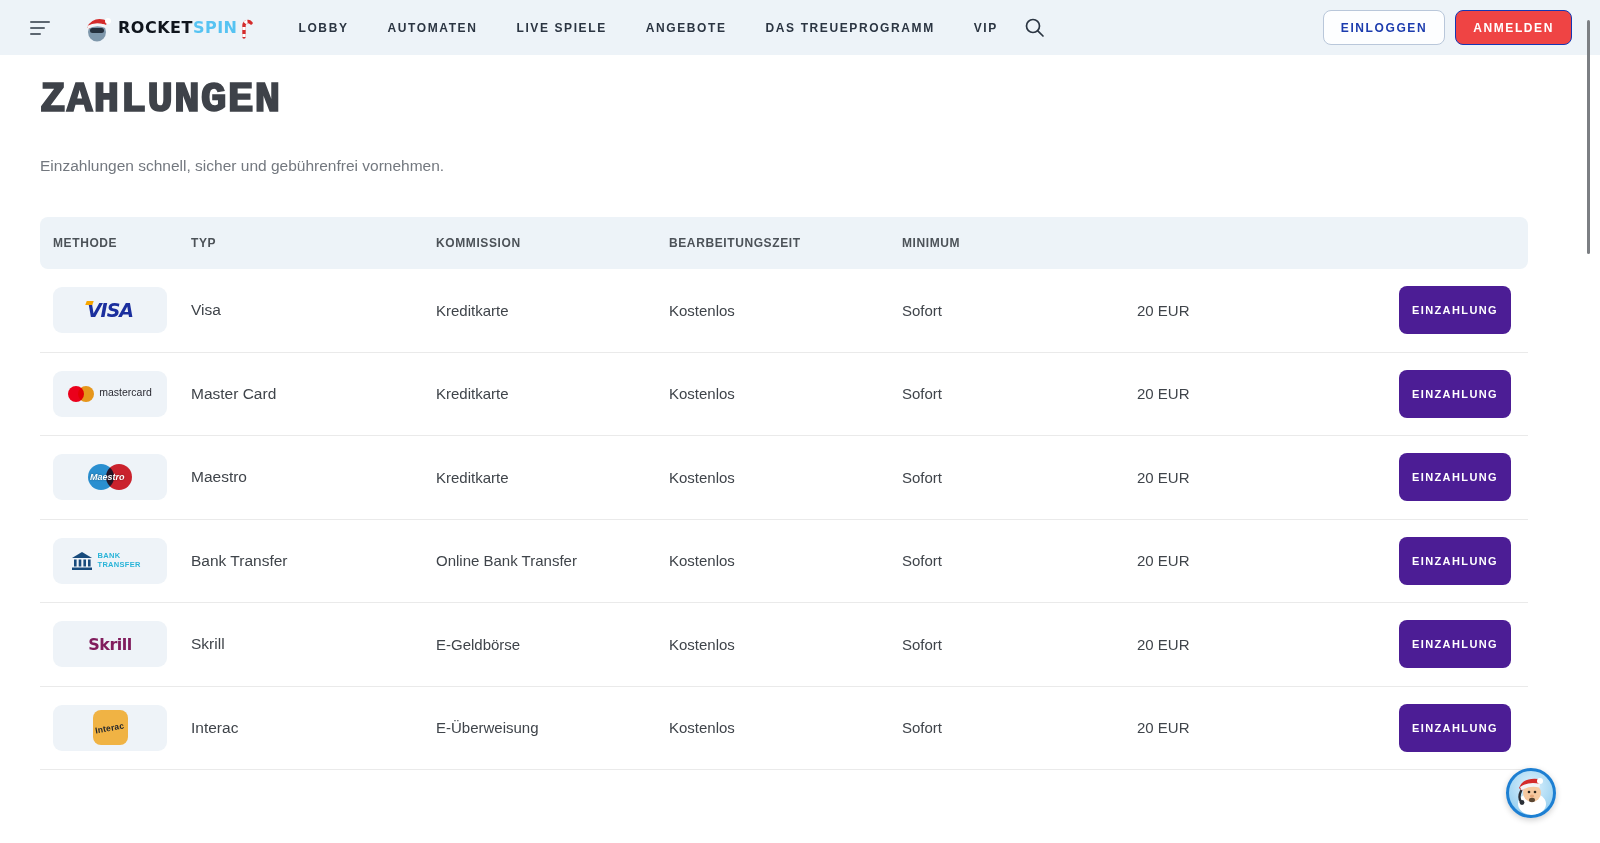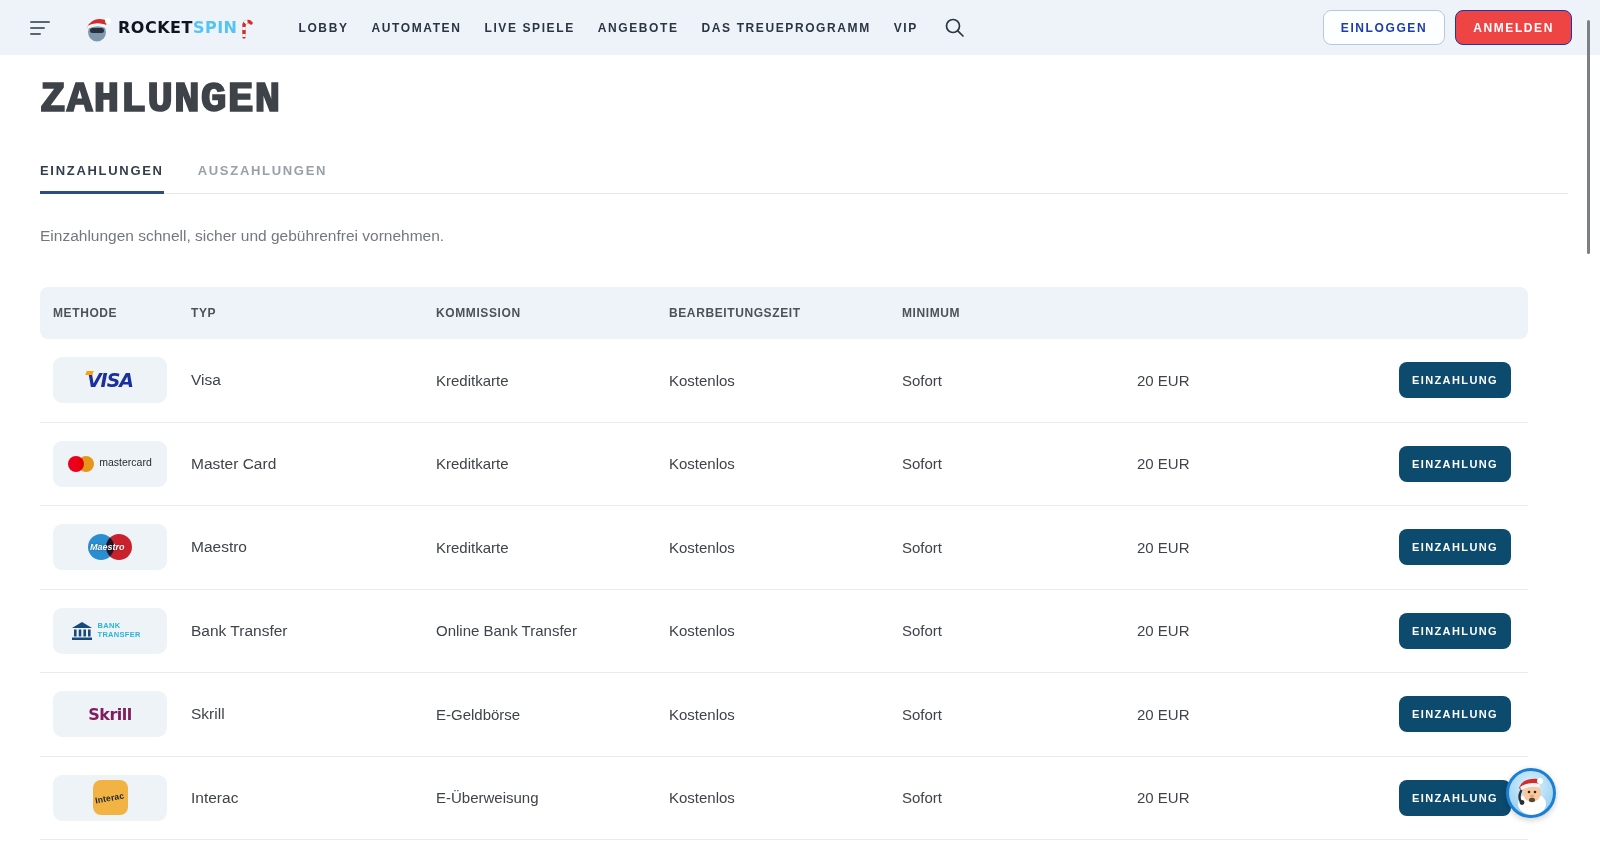--- a/index.html
+++ b/index.html
@@ -12,21 +12,21 @@
   .burger { width:22px; display:flex; flex-direction:column; gap:4px; cursor:pointer; margin-right:30px; }
   .burger i { display:block; height:2px; background:#5c6670; border-radius:1px; }
   .burger i:nth-child(1){ width:20px; }
   .burger i:nth-child(2){ width:15px; }
   .burger i:nth-child(3){ width:11px; }
 
   .brand { display:flex; align-items:center; gap:2px; margin-right:46px; cursor:pointer; }
   .brand-text { font-size:16px; font-weight:bold; letter-spacing:0.5px; color:#10151d; font-family:"DejaVu Sans", sans-serif; }
   .brand-text .spin { color:#56c3f2; }
 
-  .nav { display:flex; align-items:flex-end; gap:23px; }
+  .nav { display:flex; align-items:flex-end; gap:39px; }
   .nav a { font-size:12px; letter-spacing:1.6px; color:#2b3542; text-decoration:none; font-weight:bold; white-space:nowrap; cursor:pointer; }
   .search-btn { margin-left:26px; cursor:pointer; display:flex; align-items:center; }
 
   .auth { margin-left:auto; display:flex; gap:10px; }
   .btn { height:35px; border-radius:8px; font-size:12px; font-weight:bold; letter-spacing:1.6px;
          display:flex; align-items:center; justify-content:center; cursor:pointer; padding:0 17px; white-space:nowrap;text-align:center; }
   .btn-outline { background:#fdfeff; border:1px solid #b9c7da; color:#1c3cae; }
   .btn-solid { background:#ef4444; border:1px solid #1537b4; color:#fff; }
 
   
@@ -44,21 +44,21 @@
   .table { margin-top:42px; width:1488px; }
   .t-grid { display:grid; grid-template-columns:138px 245px 233px 233px 235px 1fr 112px; align-items:center; padding:0 17px 0 13px; }
   .t-head { background:#edf3f8; border-radius:8px; height:52px; }
   .t-head span { font-size:12px; font-weight:bold; color:#4c5258; letter-spacing:0.6px; }
   .t-row { height:83.5px; border-bottom:1px solid #eaeaea; }
   .cell { font-size:15px; color:#3f444a; }
   .method-name { font-size:15.5px; color:#3f444a; }
 
   .tile { width:114px; height:46px; background:#eef3f8; border-radius:9px; display:flex; align-items:center; justify-content:center; overflow:hidden; }
 
-  .pay-btn { width:112px; height:36px; background:#0c4a6e; border:none; border-radius:8px; color:#fff;
+  .pay-btn { width:112px; height:48px; background:#4c1d95; border:none; border-radius:8px; color:#fff;
              font-size:11px; font-weight:bold; letter-spacing:1.4px; cursor:pointer; font-family:"Liberation Sans", sans-serif; }
 
   
   .lg-visa { font-family:"DejaVu Sans", sans-serif; font-style:italic; font-weight:bold; font-size:19px; color:#1b2f9e; letter-spacing:-1px; position:relative; }
   .lg-visa::before { content:""; position:absolute; left:-1px; top:2px; width:7px; height:4px; background:#f7a600; transform:skewX(-20deg); }
 
   .lg-mc { display:flex; align-items:flex-start; gap:5px; }
   .mc-circles { position:relative; width:26px; height:16px; }
   .mc-circles i { position:absolute; top:0; width:16px; height:16px; border-radius:50%; }
   .mc-circles .c1 { left:0; background:#eb001b; }
@@ -136,24 +136,20 @@
 
     <div class="auth">
       <button class="btn btn-outline">EINLOGGEN</button>
       <button class="btn btn-solid">ANMELDEN</button>
     </div>
   </header>
 
   <main class="content">
     <h1 class="title">ZAHLUNGEN</h1>
 
-    <div class="tabs">
-      <div class="tab active">EINZAHLUNGEN</div>
-      <div class="tab">AUSZAHLUNGEN</div>
-    </div>
 
     <p class="desc">Einzahlungen schnell, sicher und gebührenfrei vornehmen.</p>
 
     <div class="table">
       <div class="t-grid t-head" id="table-head">
           <span>METHODE</span>
           <span>TYP</span>
           <span>KOMMISSION</span>
           <span>BEARBEITUNGSZEIT</span>
           <span>MINIMUM</span>

